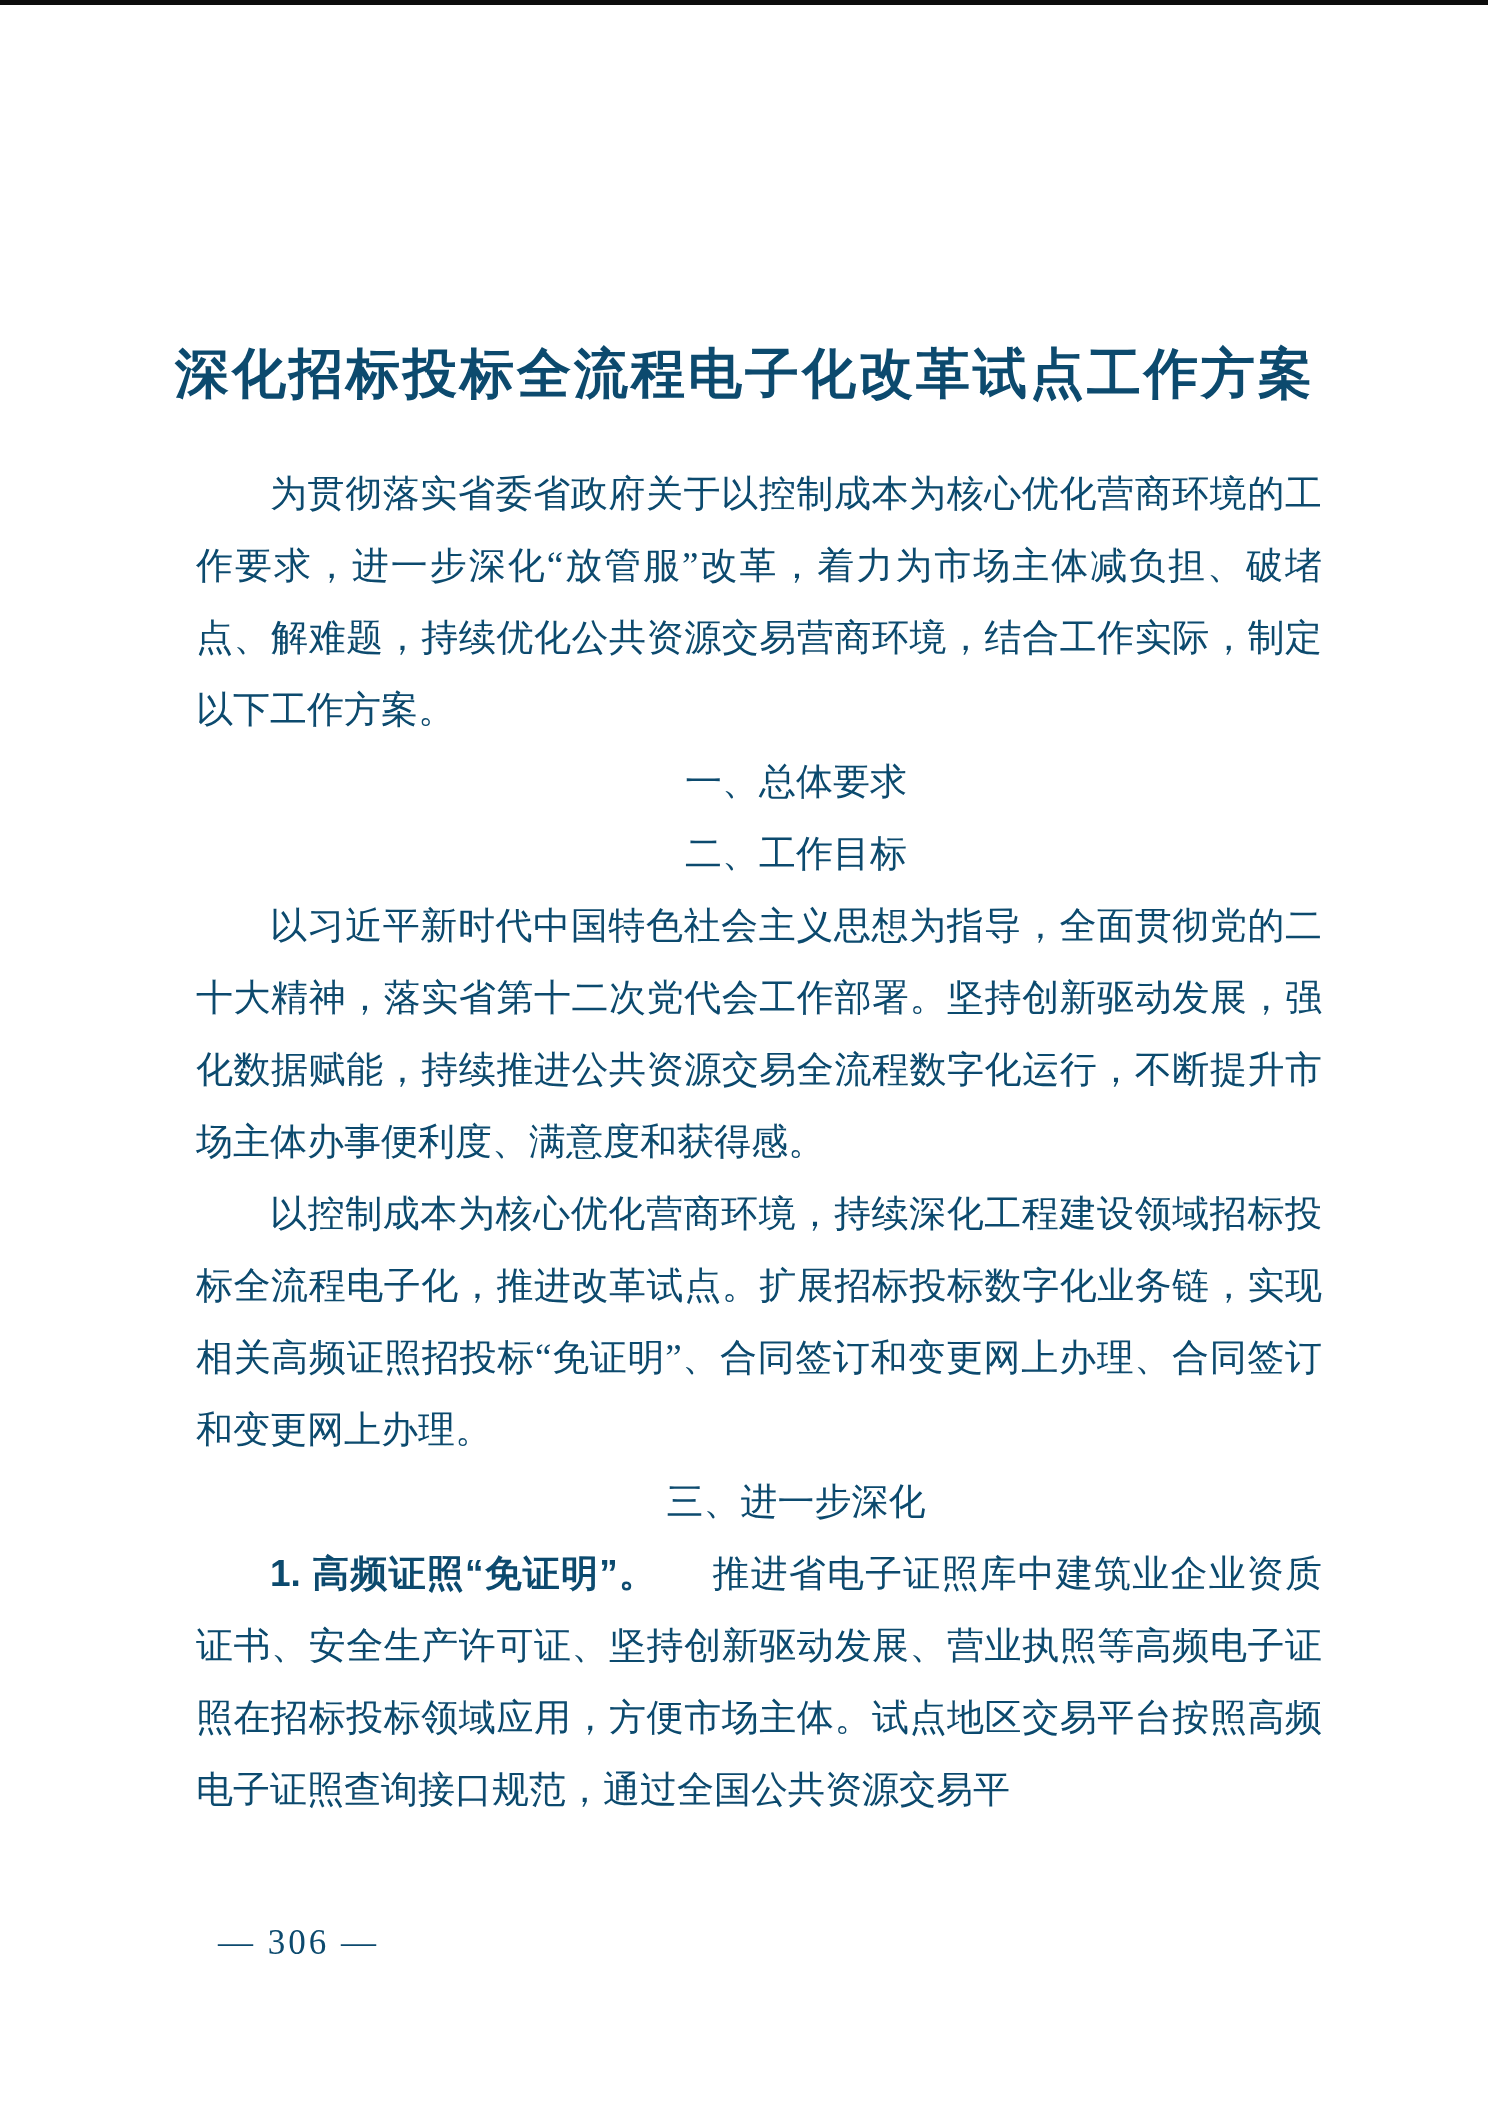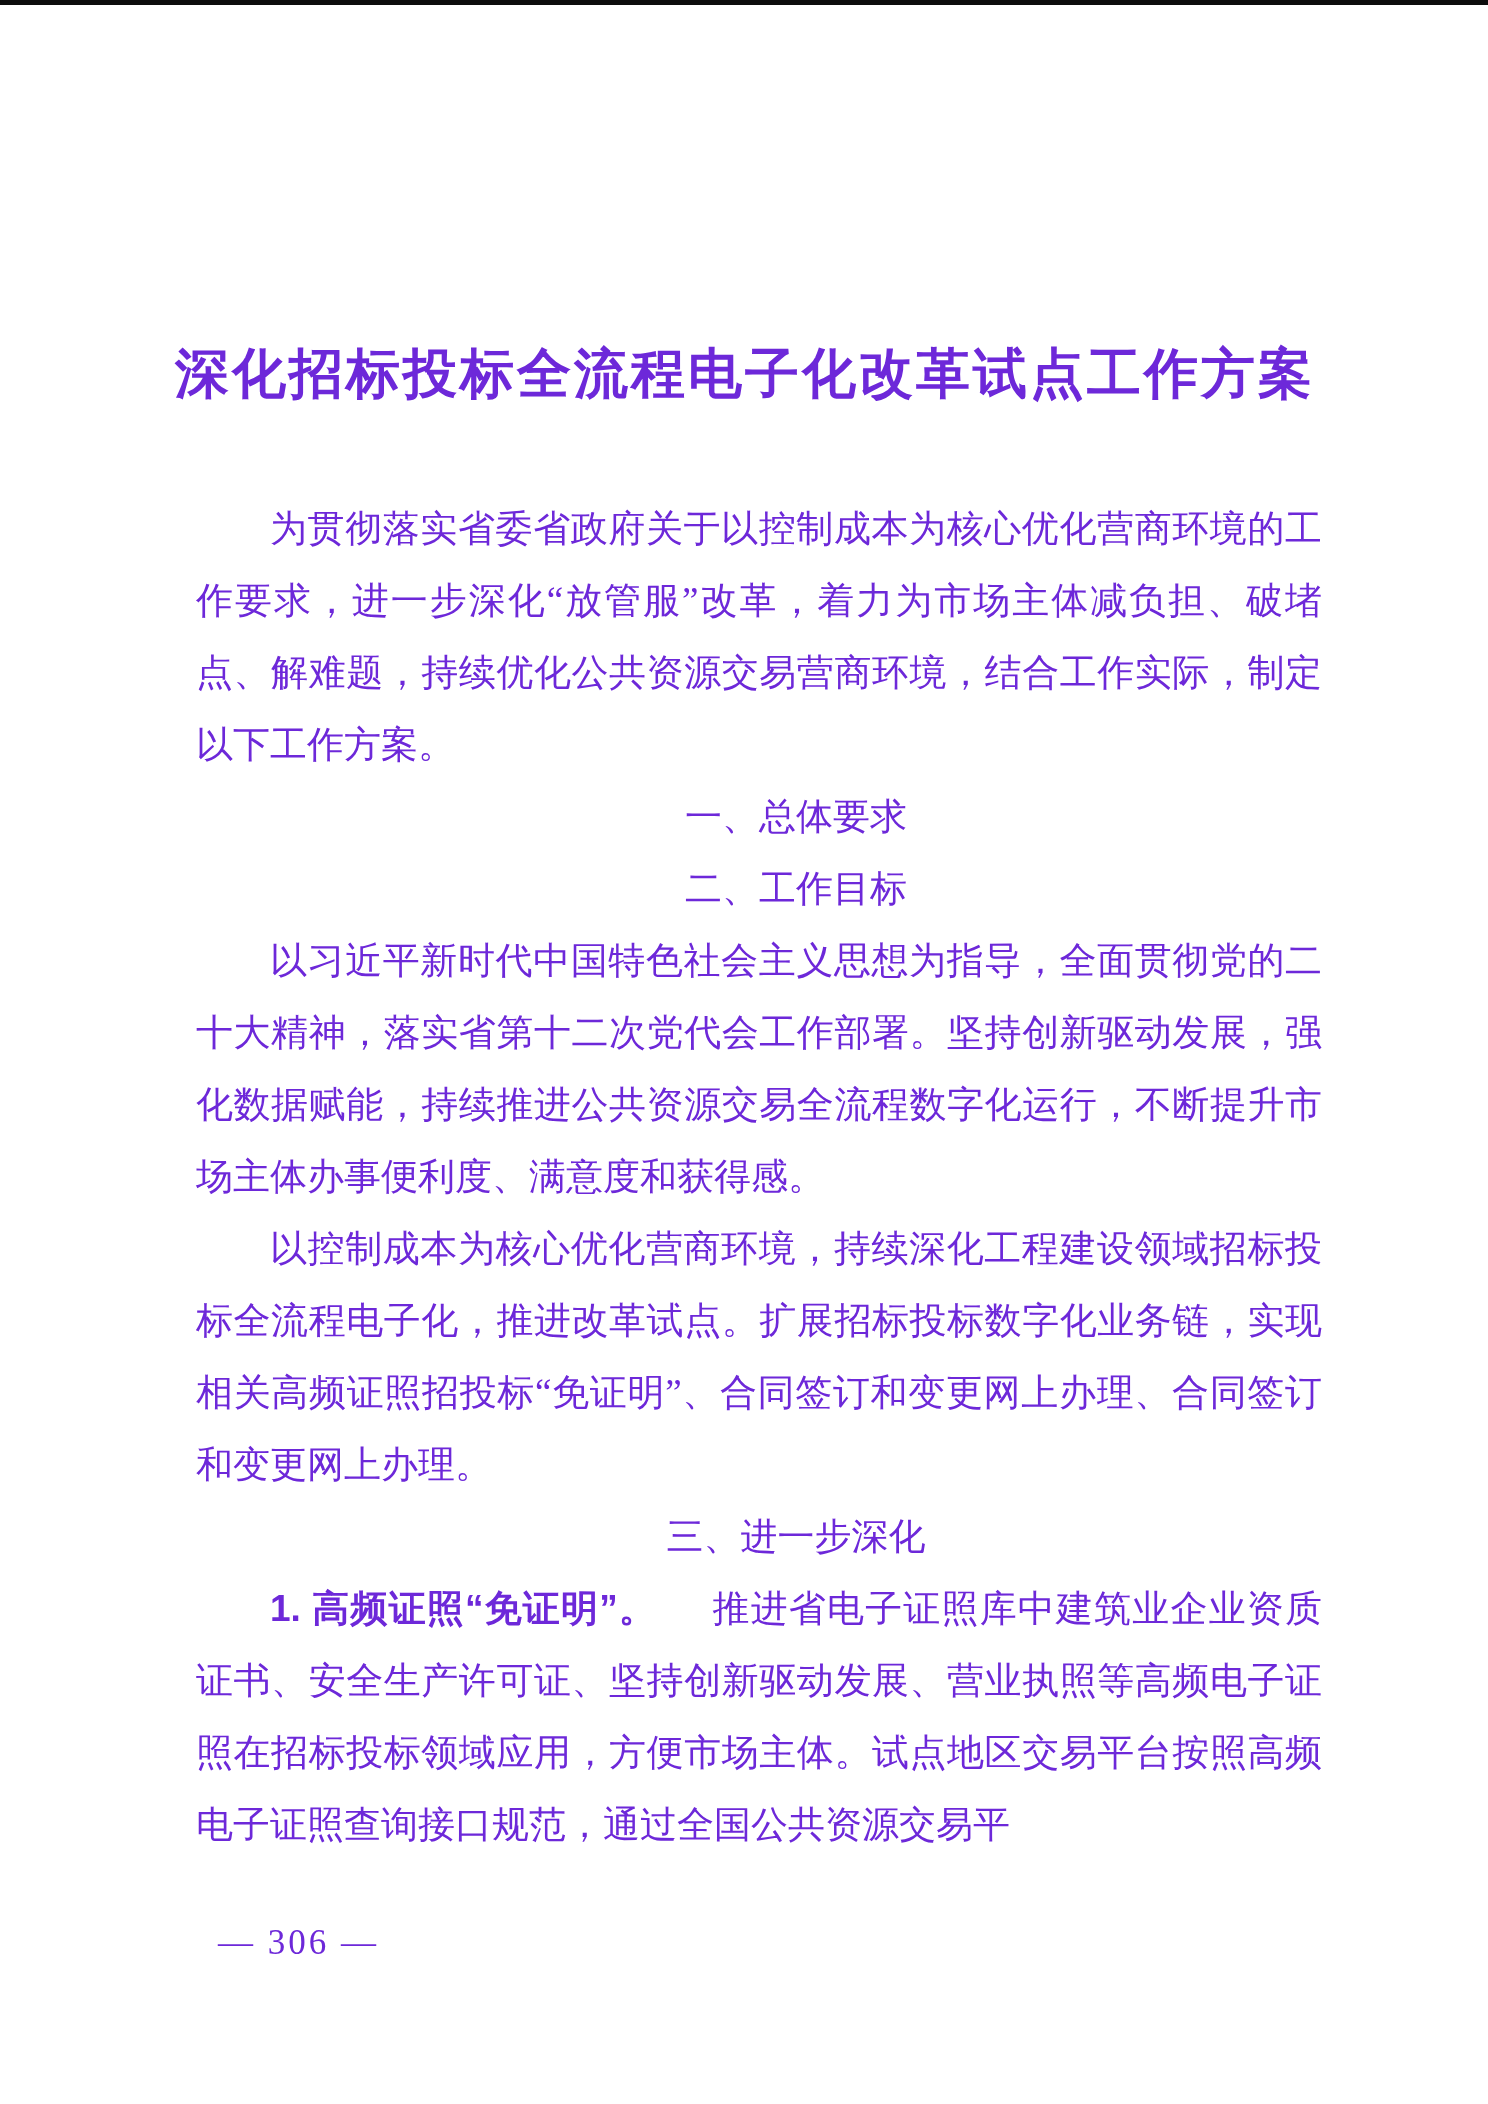--- a/index.html
+++ b/index.html
@@ -6,21 +6,21 @@
     margin: 0;
     padding: 0;
     background: #ffffff;
   }
   .page {
     position: relative;
     width: 1488px;
     height: 2104px;
     background: #ffffff;
     overflow: hidden;
-    color: #6d28d9;
+    color: #0c4a6e;
     font-family: "Liberation Serif", "DejaVu Serif", serif;
   }
   .top-edge {
     position: absolute;
     top: 0;
     left: 0;
     width: 1488px;
     height: 5px;
     background: #0d0d0d;
   }
@@ -33,21 +33,21 @@
     text-align: center;
     white-space: nowrap;
     font-family: "Liberation Sans", "DejaVu Sans", sans-serif;
     font-weight: 700;
     font-size: 54px;
     letter-spacing: 3px;
     line-height: 70px;
   }
   .content {
     position: absolute;
-    top: 493px;
+    top: 458px;
     left: 196px;
     width: 1126px;
   }
   .para {
     margin: 0;
     font-size: 37px;
     line-height: 72px;
     text-align: justify;
     text-justify: inter-ideograph;
     text-indent: 2em;

